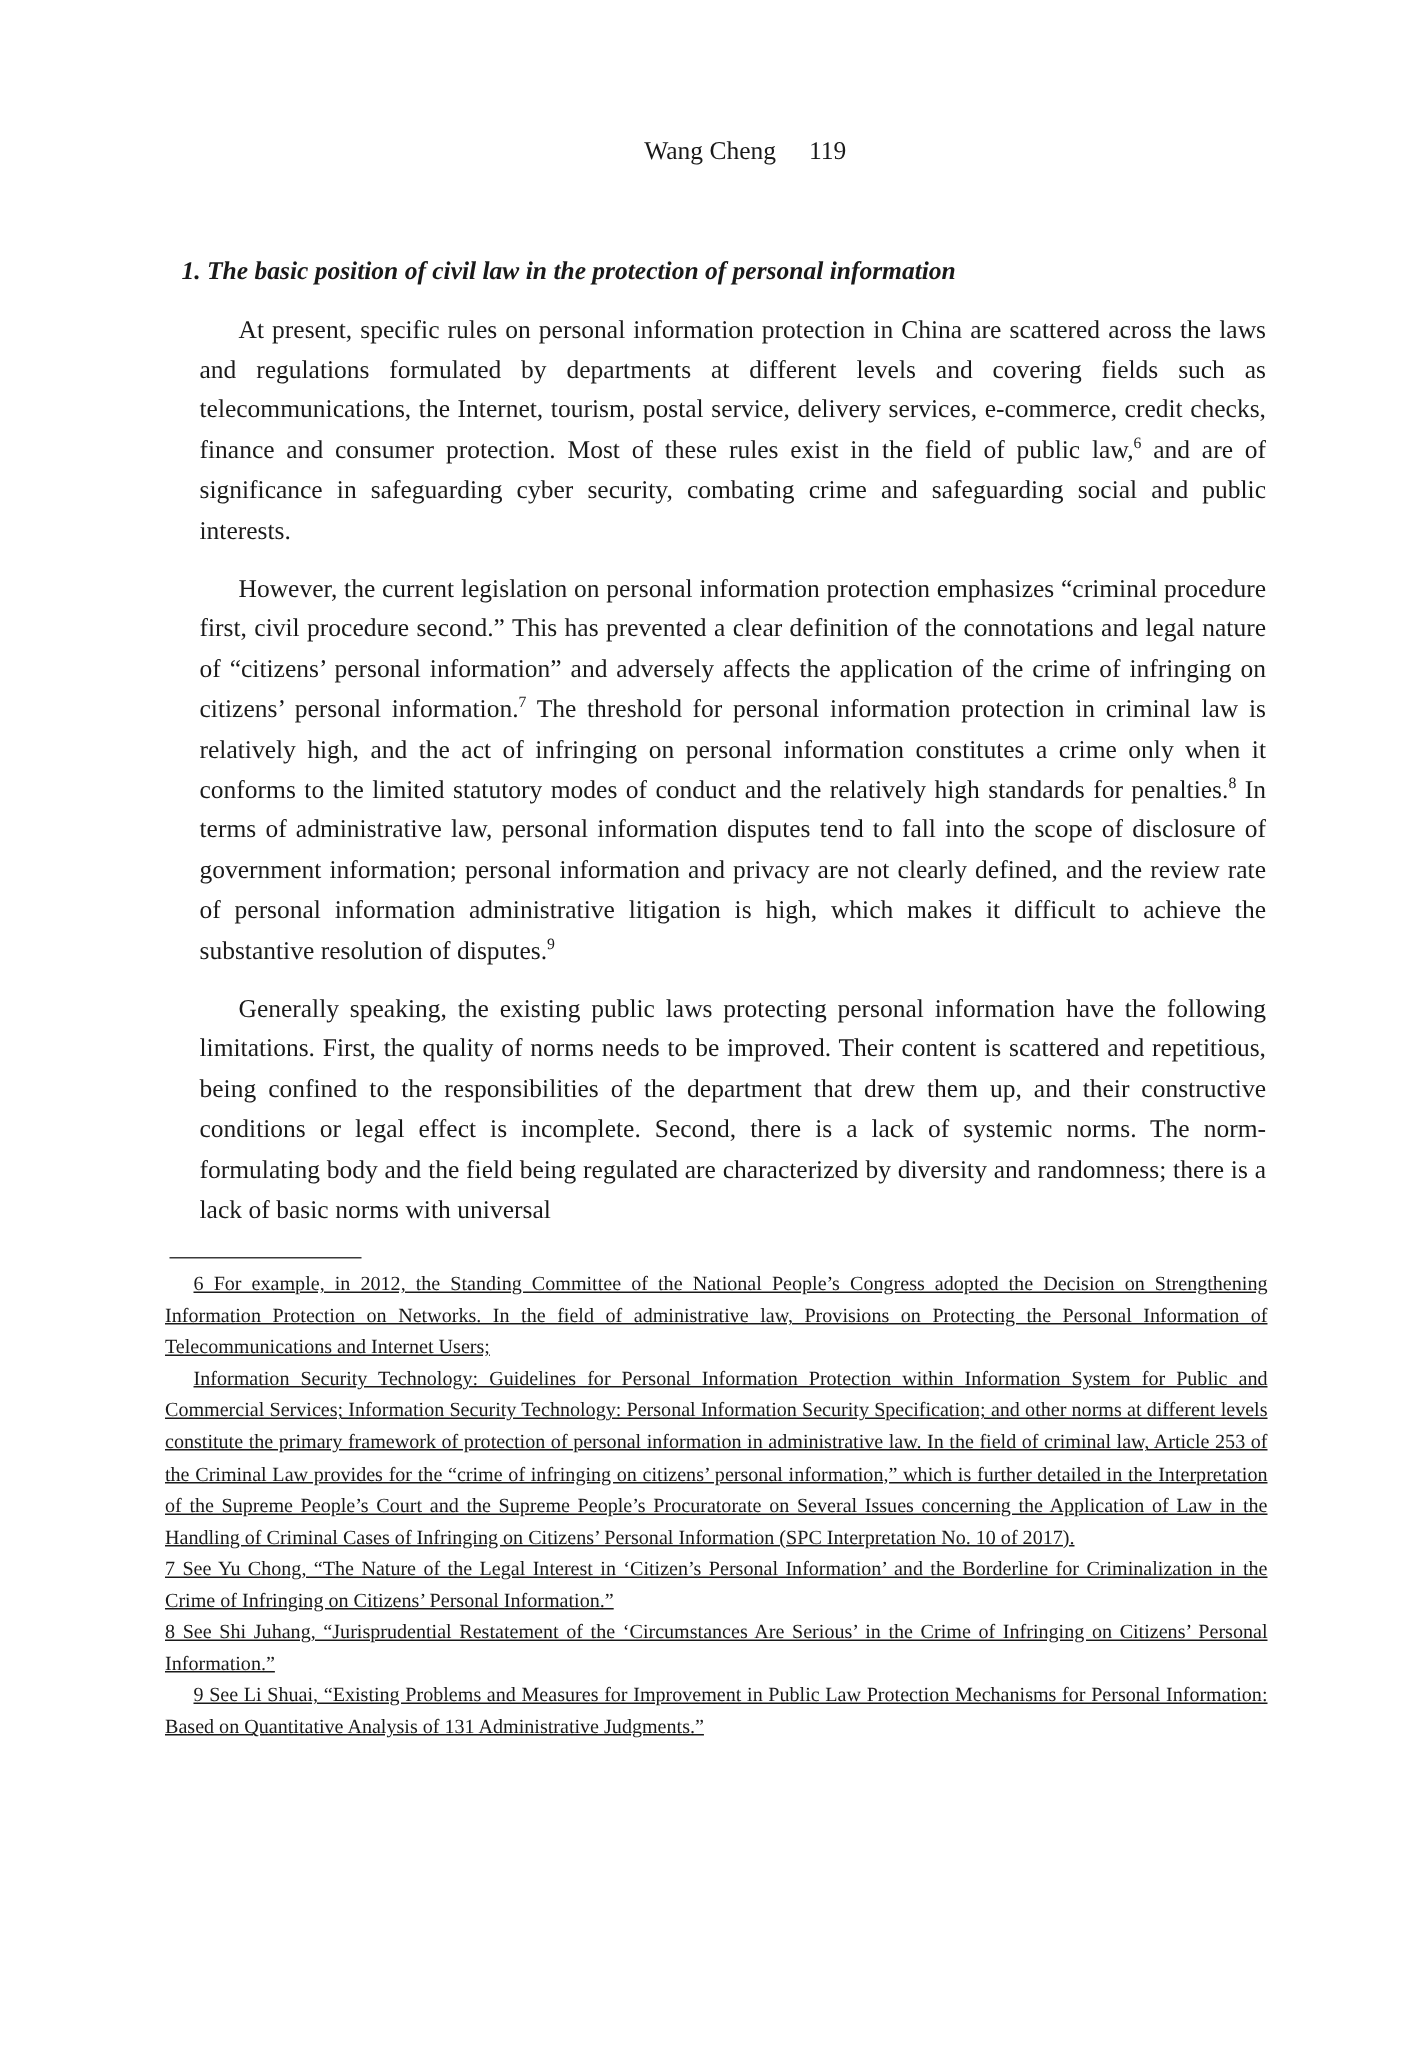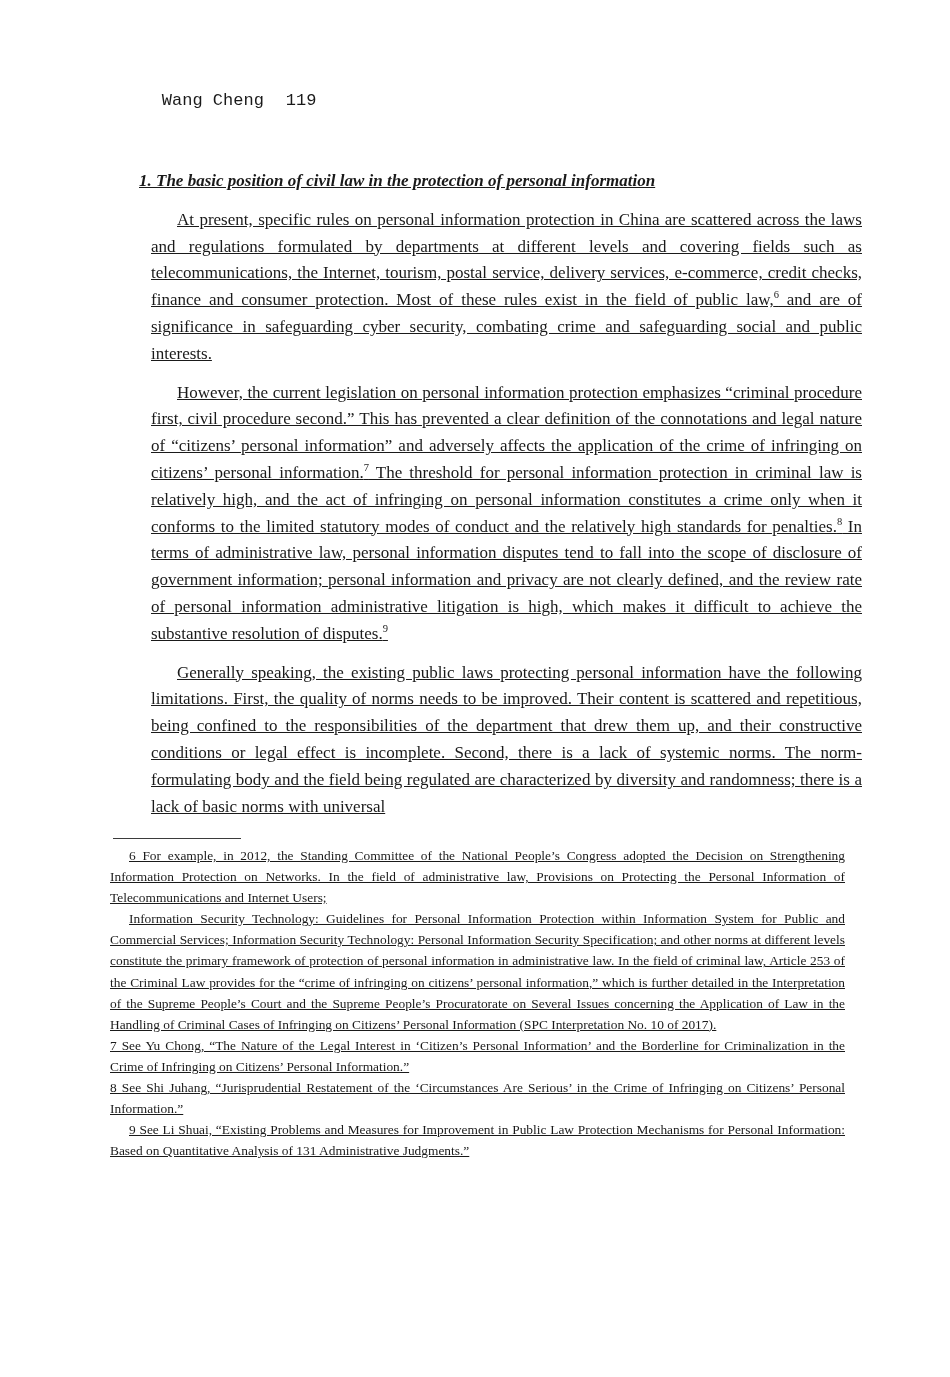--- a/index.html
+++ b/index.html
@@ -22,37 +22,35 @@
     box-sizing: border-box;
     overflow: hidden;
   }
 
   
   .running-header {
     position: absolute;
     top: 68px;
     left: 121px;
     width: 735px;
-    text-align: left;
+    text-align: center;
     font-size: 17px;
     line-height: 22px;
     white-space: pre;
-    font-family: Liberation Mono, monospace;
   }
   .running-header .author { }
   .running-header .gap { display: inline-block; width: 22px; }
   .running-header .folio { }
 
   
   .content {
     position: absolute;
     top: 168px;
-    left: 139px;
+    left: 121px;
     width: 735px;
-    text-decoration: underline;
   }
 
   .section-heading {
     font-style: italic;
     font-size: 17px;
     line-height: 26.8px;
     margin: 0 0 0 0;
     text-align: left;
     text-indent: 0;
   }

